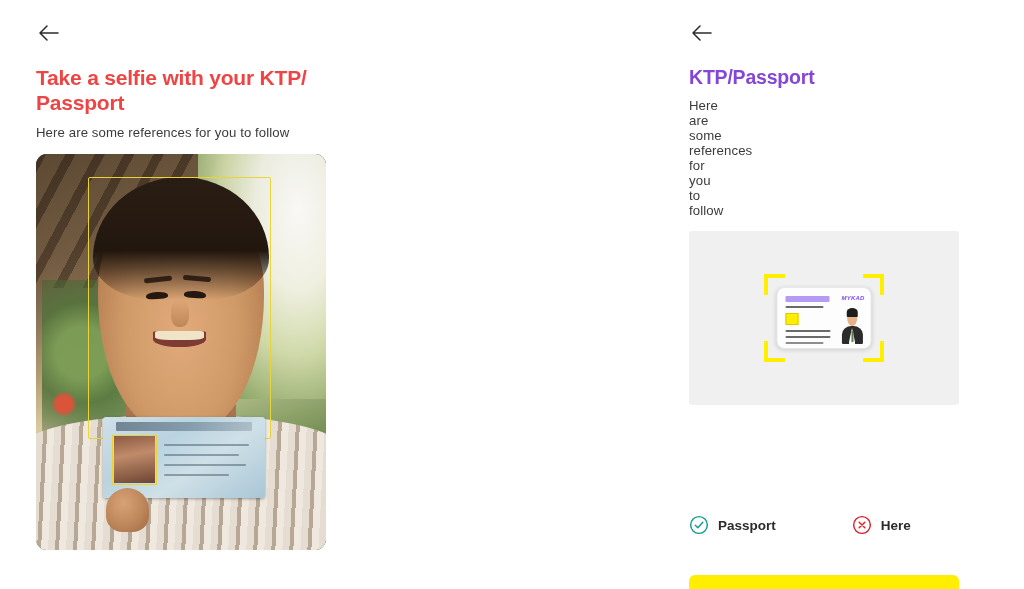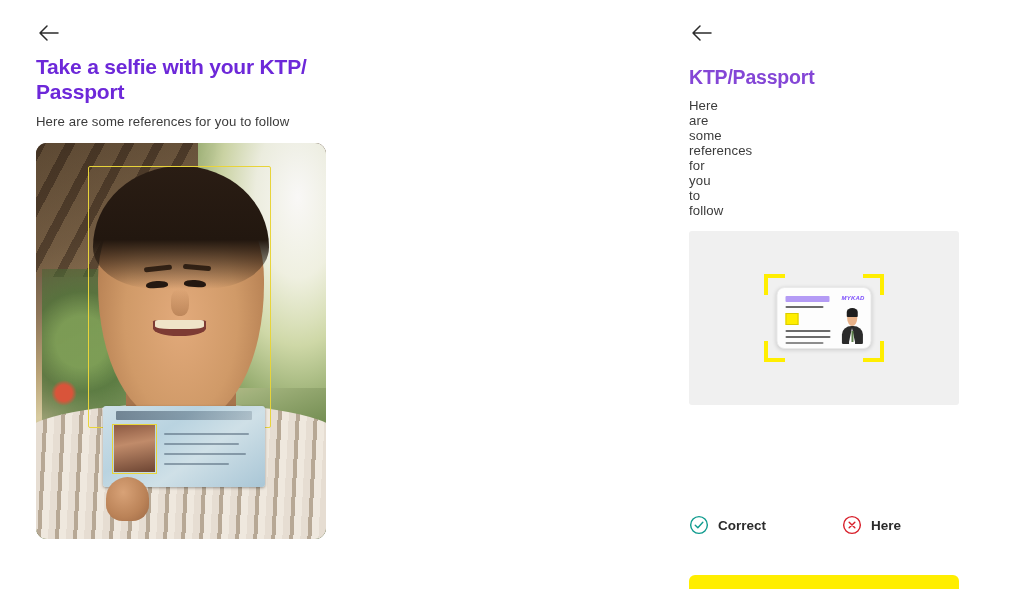--- a/index.html
+++ b/index.html
@@ -16,21 +16,21 @@
   .panel-3 { width: 335px; padding: 30px 10px 0 705px; margin-left: -330px; }
 
   .back-arrow { width: 26px; height: 22px; cursor: pointer; display: block; }
   .back-arrow svg { display: block; }
 
   h1.title {
     font-weight: 700;
     letter-spacing: -0.2px;
     line-height: 1.18;
   }
-  .p1 h1.title { font-size: 21px; color: #6d28d9; margin-top: 11px; }
+  .p1 h1.title { font-size: 21px; color: #ef4444; margin-top: 22px; }
   .p2 h1.title { font-size: 19.5px; color: #8446d6; margin-top: 22px; }
   .p3 h1.title { font-size: 21.5px; color: #7b4dfb; margin-top: 25px; }
 
   .subtitle {
     font-size: 13.2px;
     color: #3b3b3b;
     margin-top: 9px;
     letter-spacing: 0.1px;
   }
 
@@ -450,21 +450,21 @@
         </div>
       </div>
     </div>
 
     <div class="legend">
       <div class="legend-item">
         <svg class="circ-icon" viewBox="0 0 24 24">
           <circle cx="12" cy="12" r="10" fill="none" stroke="#0f9b8e" stroke-width="1.7"></circle>
           <path d="M7.5 12.2 L10.6 15.2 L16.6 8.8" fill="none" stroke="#0f9b8e" stroke-width="1.7" stroke-linecap="round" stroke-linejoin="round"></path>
         </svg>
-        <span class="legend-label">Correct</span>
+        <span class="legend-label">Passport</span>
       </div>
       <div class="legend-item">
         <svg class="circ-icon" viewBox="0 0 24 24">
           <circle cx="12" cy="12" r="10" fill="none" stroke="#d81f2a" stroke-width="1.7"></circle>
           <path d="M8.6 8.6 L15.4 15.4 M15.4 8.6 L8.6 15.4" fill="none" stroke="#d81f2a" stroke-width="1.7" stroke-linecap="round"></path>
         </svg>
         <span class="legend-label">Here</span>
       </div>
     </div>
 

